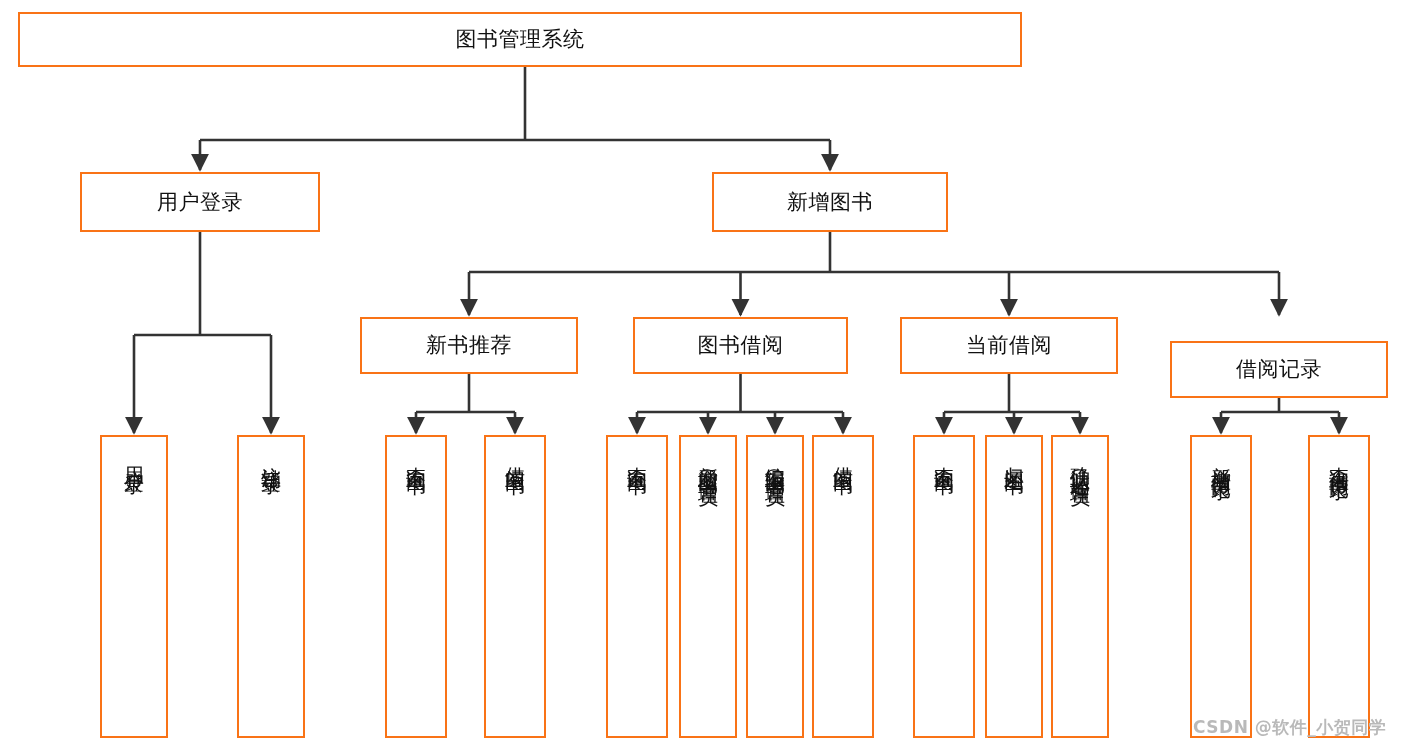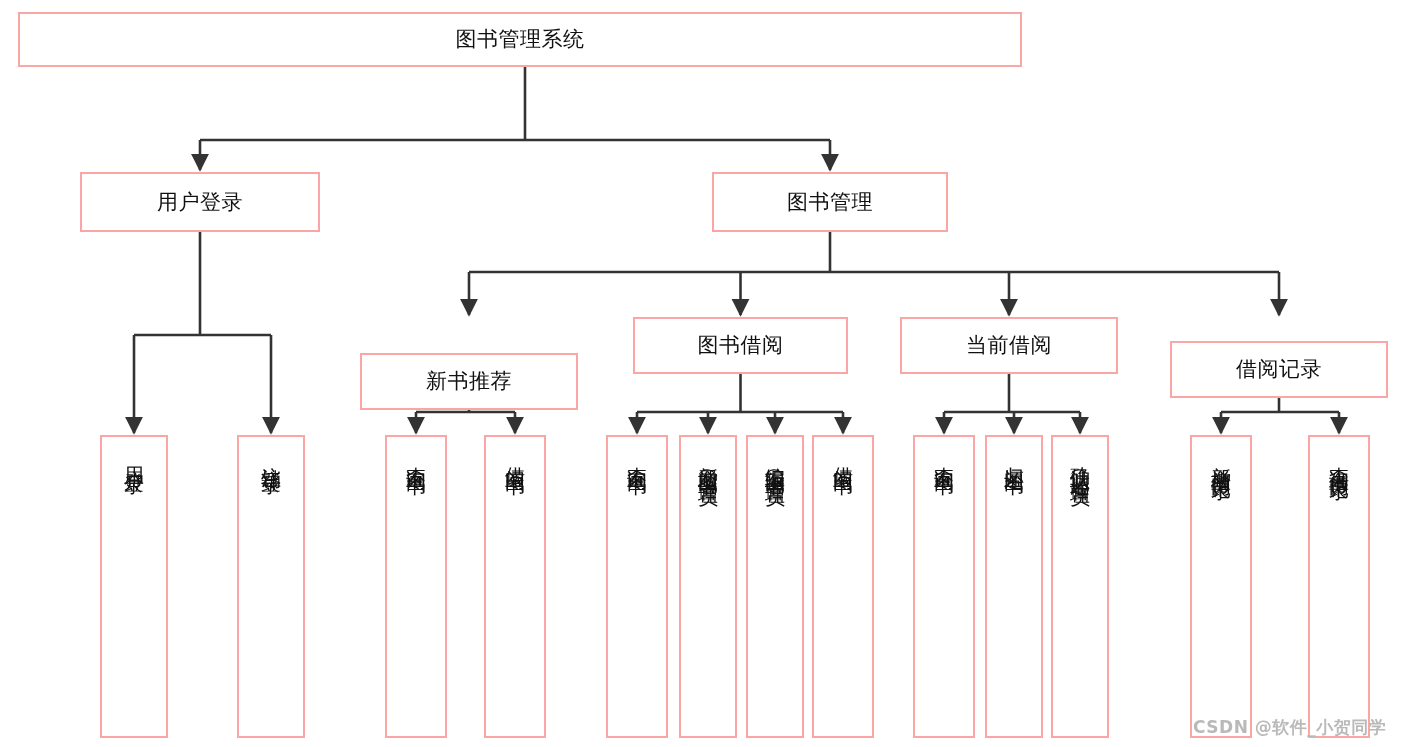--- a/index.html
+++ b/index.html
@@ -23,21 +23,21 @@
     left: 0;
     top: 0;
     width: 1405px;
     height: 747px;
     pointer-events: none;
   }
   .node {
     position: absolute;
     box-sizing: border-box;
     background: #ffffff;
-    border: 2px solid #fca5a5;
+    border: 2px solid #f97316;
     display: flex;
     align-items: center;
     justify-content: center;
     color: #111111;
   }
   .node .label {
     font-size: 21px;
     line-height: 1.15;
     letter-spacing: 0.5px;
     white-space: nowrap;
@@ -113,24 +113,24 @@
   </svg>
 
   <div class="node" style="left: 18px; top: 12px; width: 1004px; height: 55px;">
     <span class="label">图书管理系统</span>
   </div>
 
   <div class="node" style="left: 80px; top: 172px; width: 240px; height: 60px;">
     <span class="label">用户登录</span>
   </div>
   <div class="node" style="left: 712px; top: 172px; width: 236px; height: 60px;">
-    <span class="label">图书管理</span>
+    <span class="label">新增图书</span>
   </div>
 
-  <div class="node" style="left: 360px; top: 317px; width: 218px; height: 57px; margin-top: 36px;">
+  <div class="node" style="left: 360px; top: 317px; width: 218px; height: 57px;">
     <span class="label">新书推荐</span>
   </div>
   <div class="node" style="left: 633px; top: 317px; width: 215px; height: 57px;">
     <span class="label">图书借阅</span>
   </div>
   <div class="node" style="left: 900px; top: 317px; width: 218px; height: 57px;">
     <span class="label">当前借阅</span>
   </div>
   <div class="node" style="left: 1170px; top: 317px; width: 218px; height: 57px; margin-top: 24px;">
     <span class="label">借阅记录</span>

